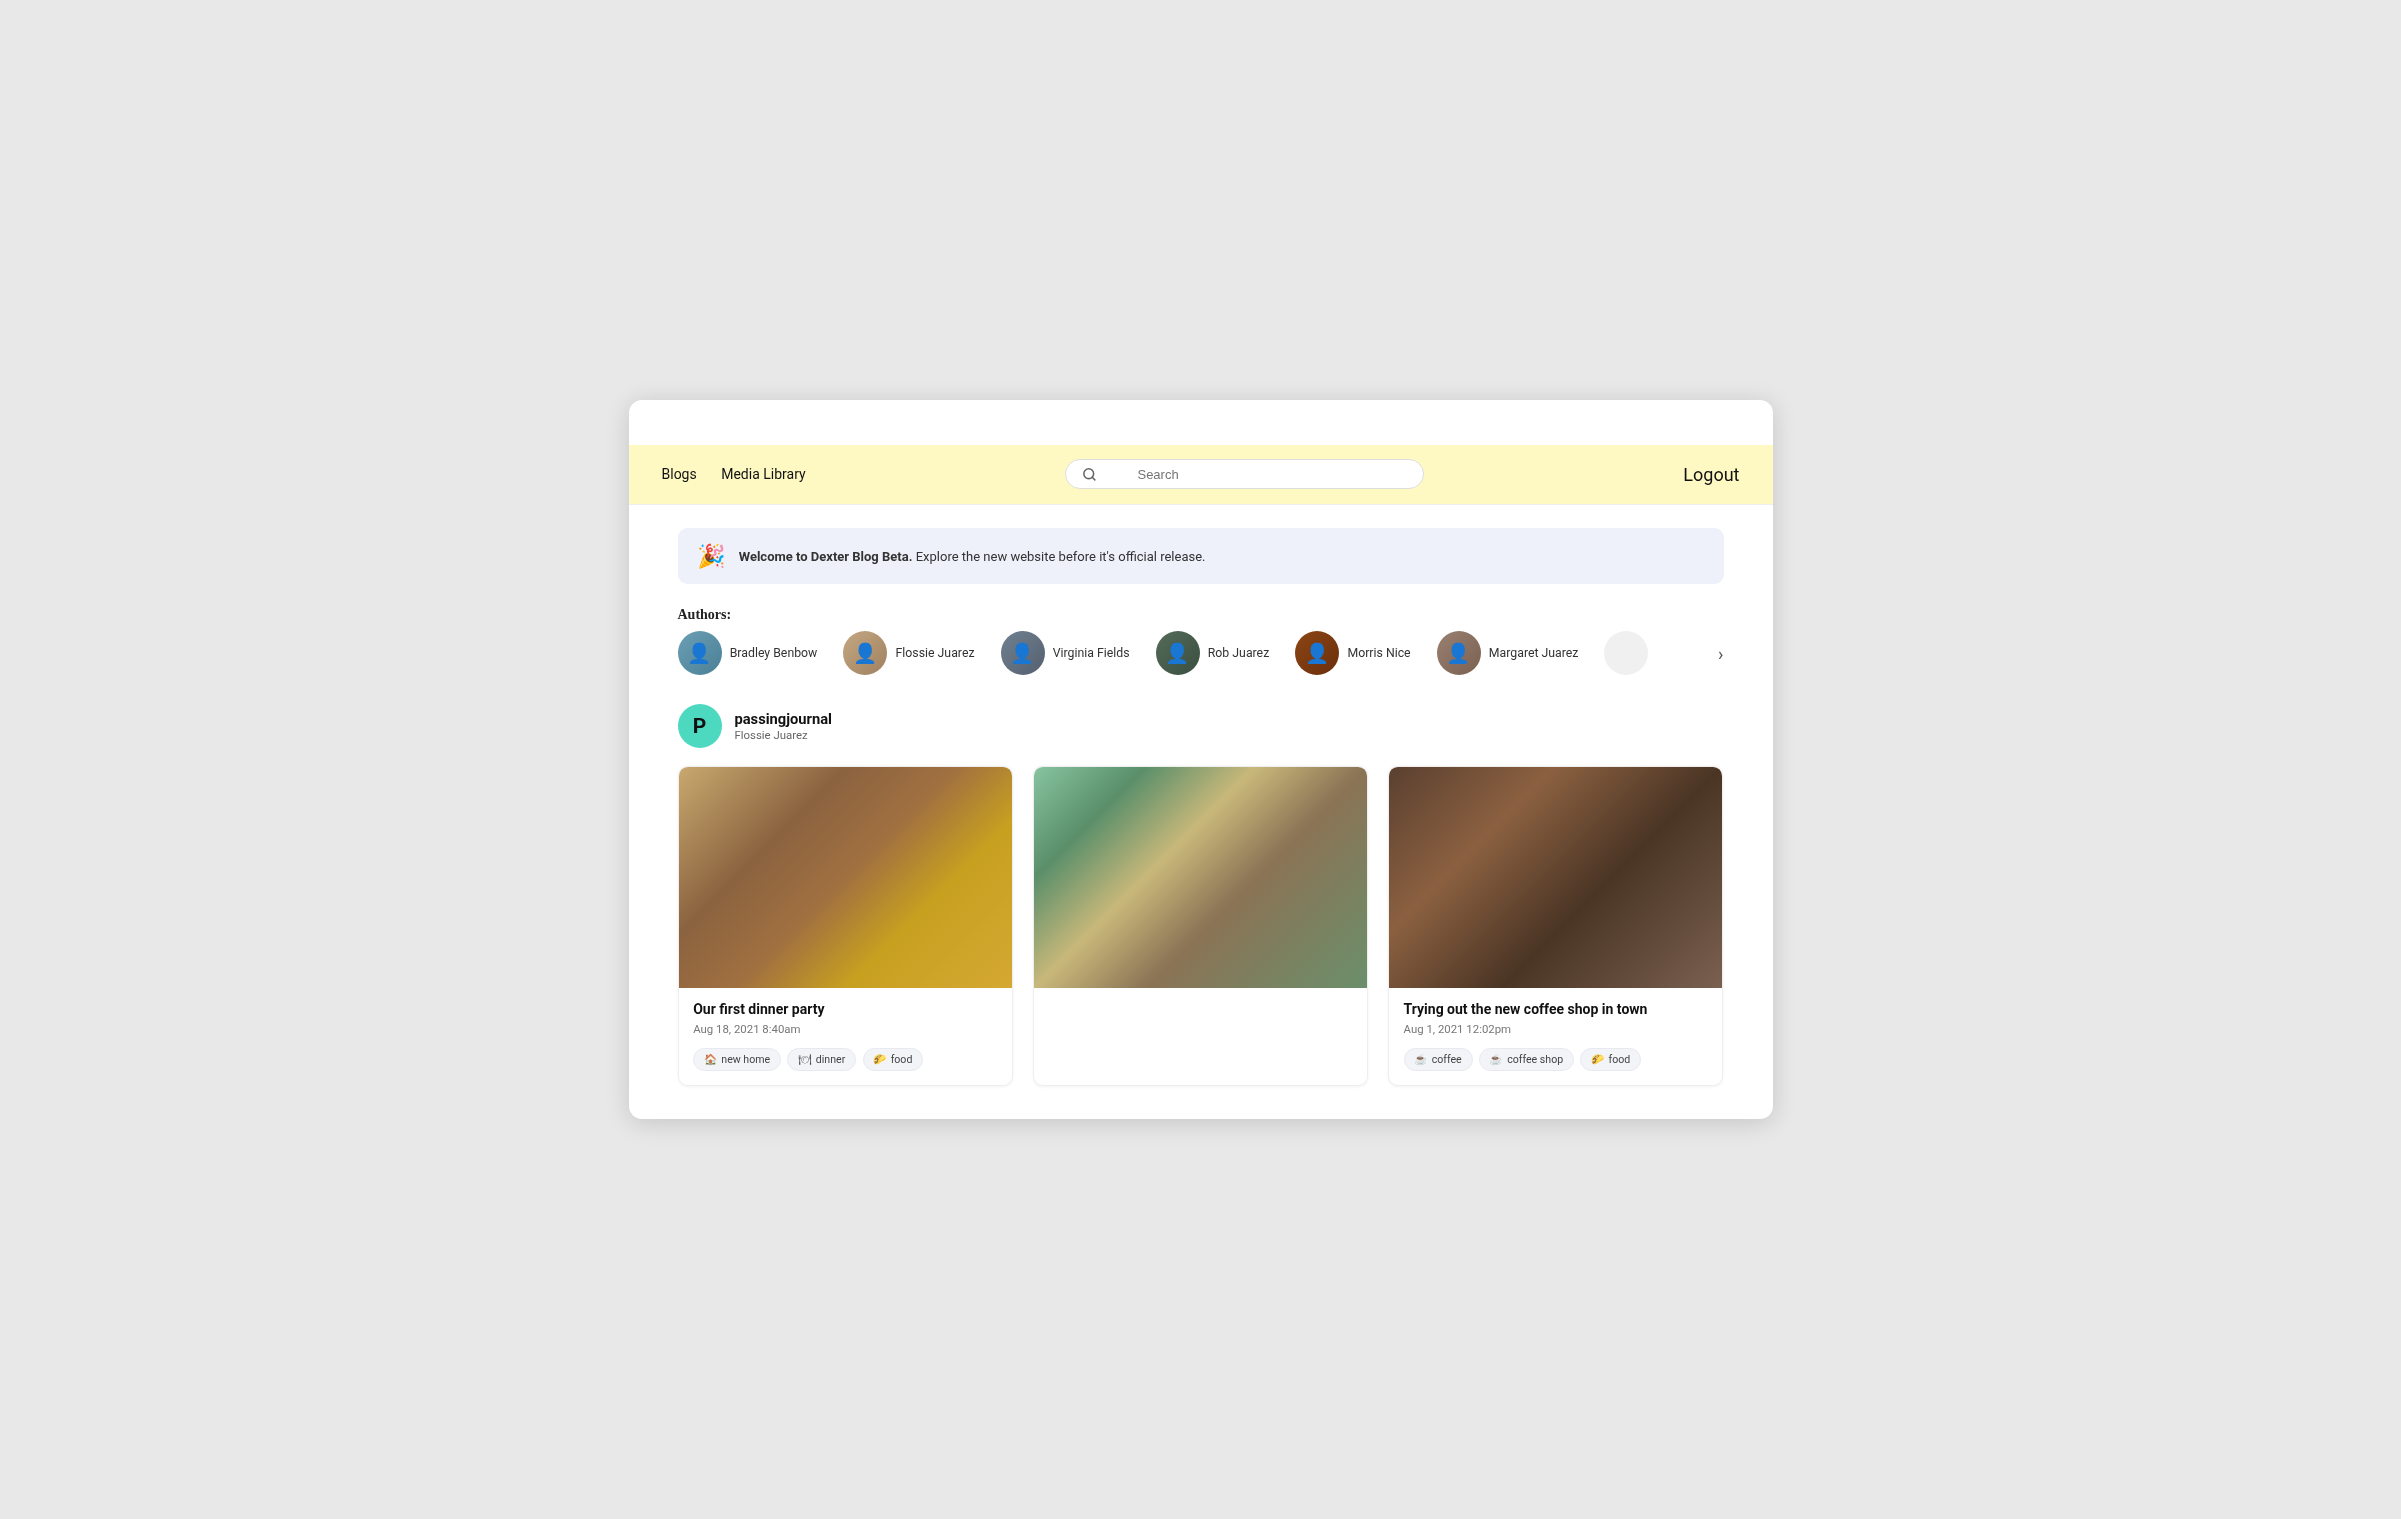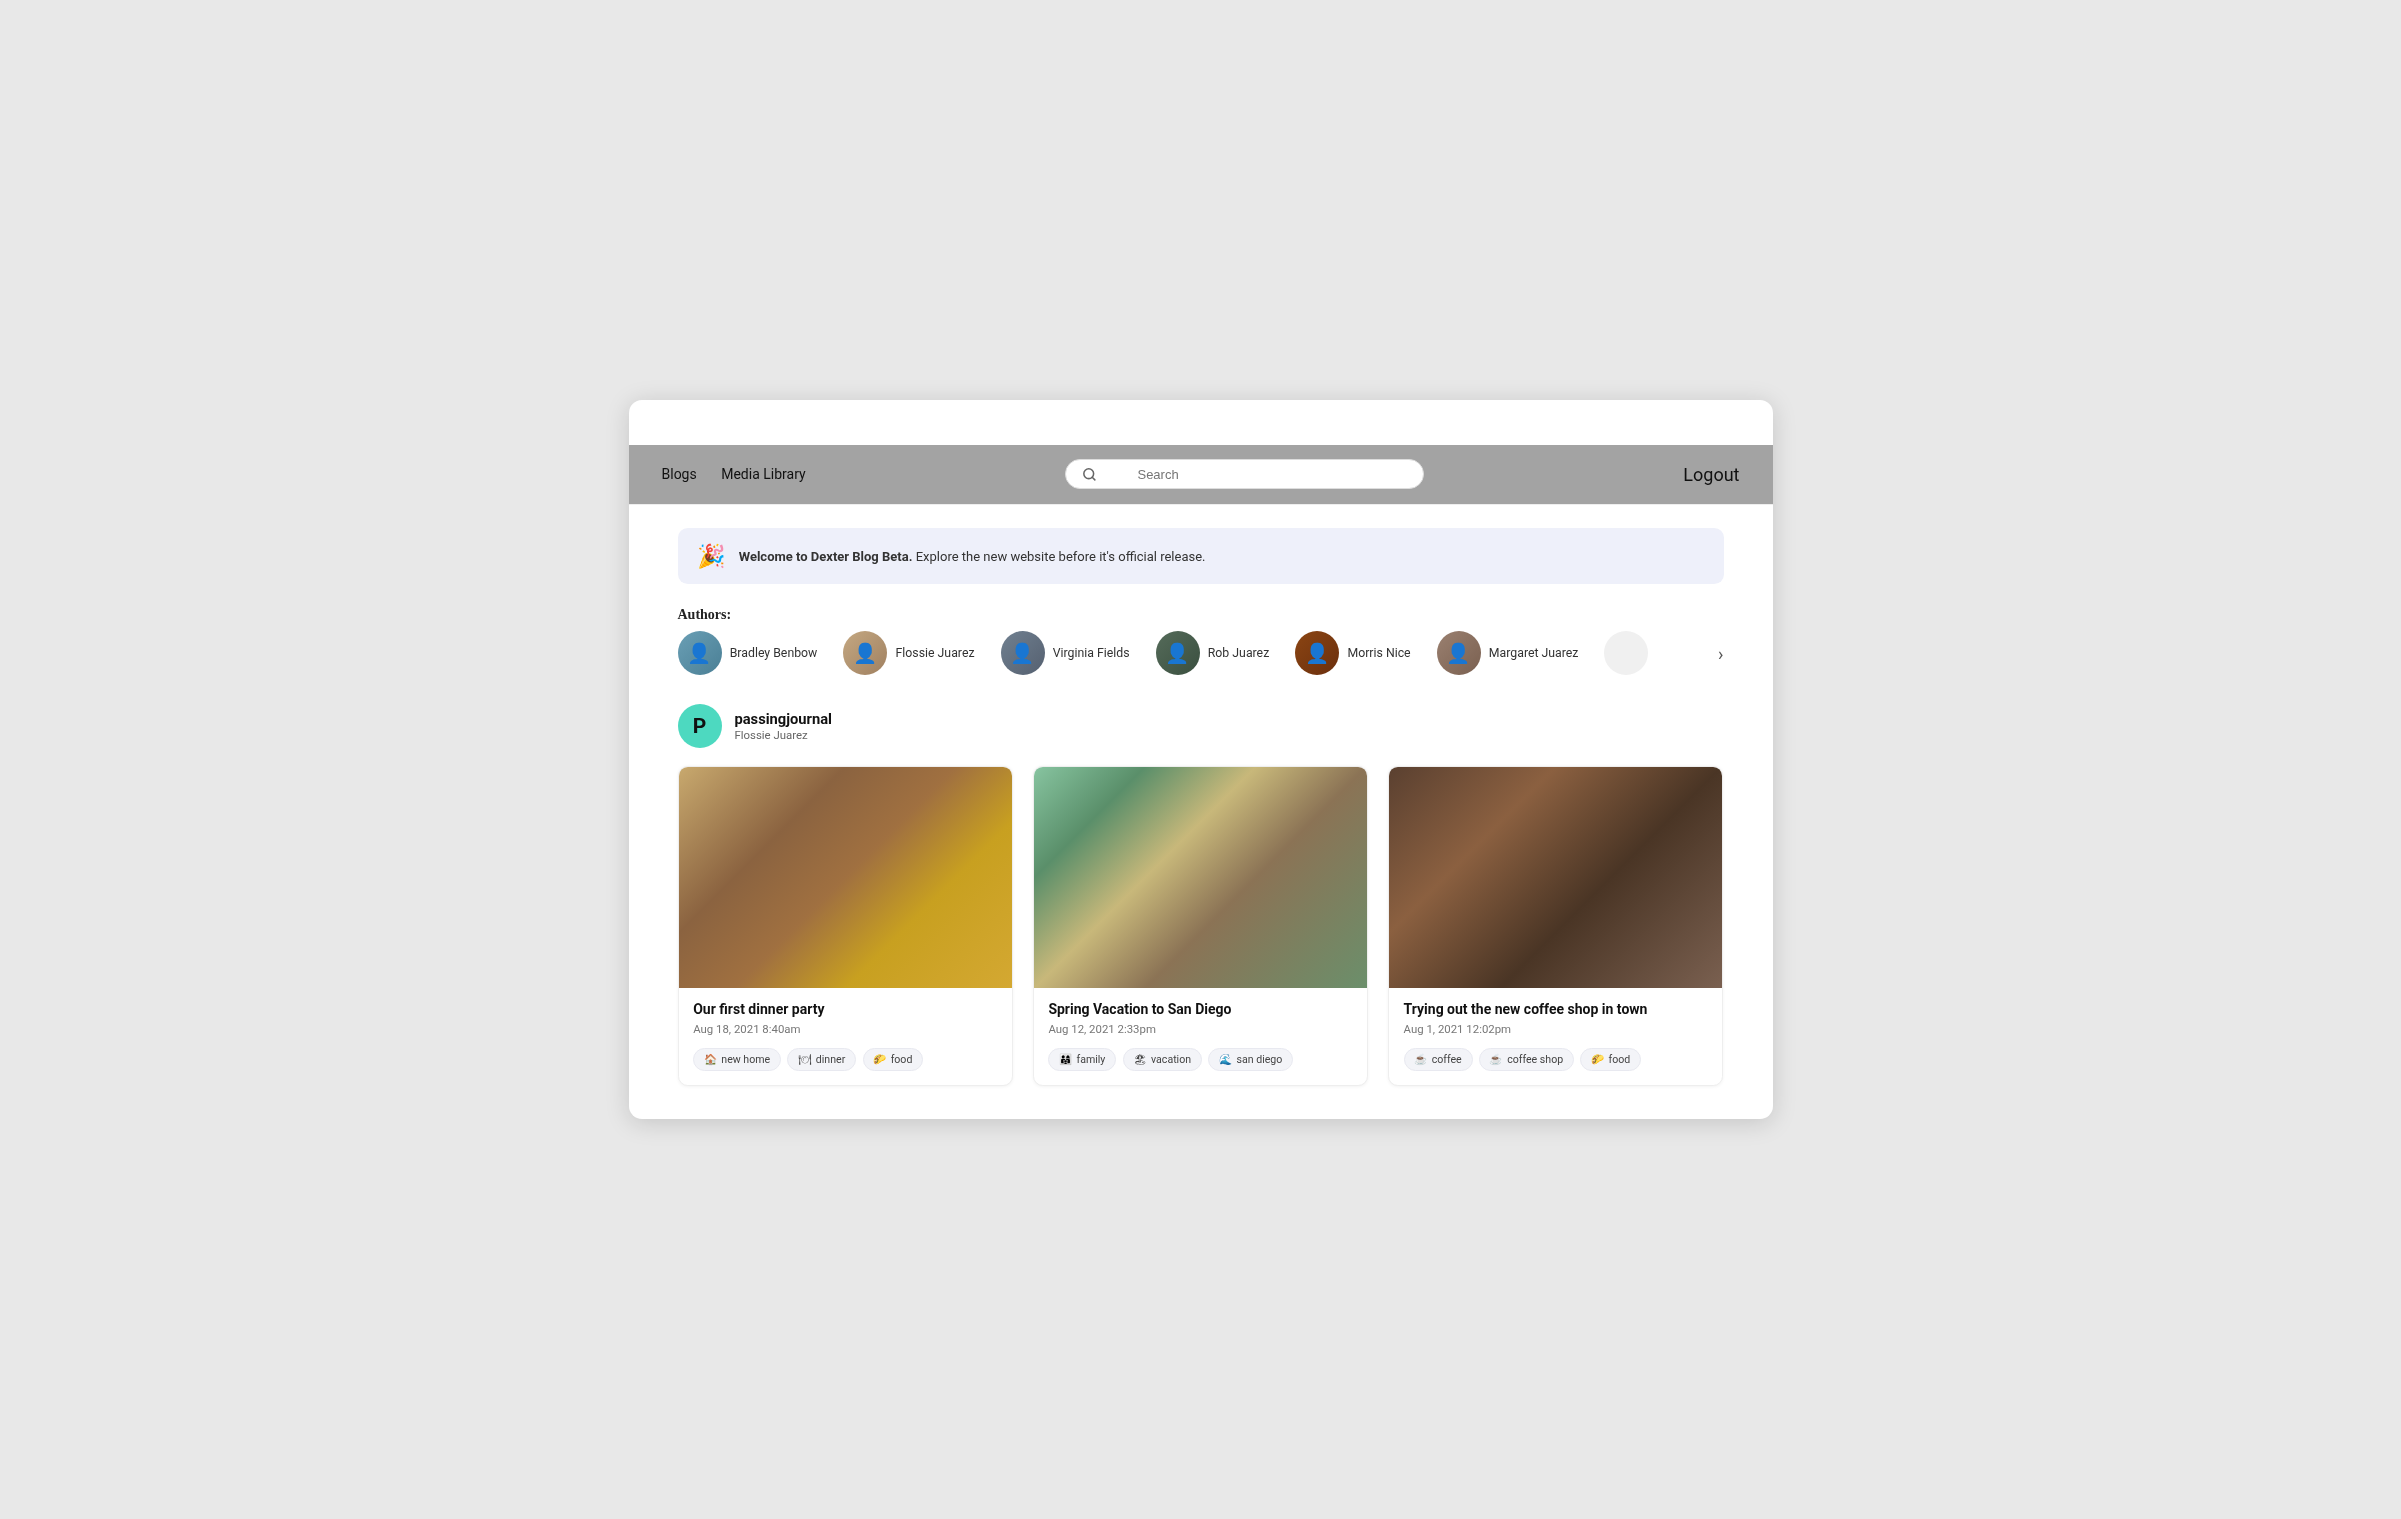--- a/index.html
+++ b/index.html
@@ -19,21 +19,21 @@
       max-width: 100%;
       box-shadow: 0 3.3px 24.5px rgba(0,0,0,0.15);
       overflow: hidden;
     }
     
     .header {
       display: flex;
       align-items: center;
       padding: 14.7px 33px;
       border-bottom: 0.8px solid #eee;
-      background: #a3a3a3;
+      background: #fef9c3;
       margin-top: 45px;
     }
     .header-nav {
       display: flex;
       gap: 24.5px;
       align-items: center;
     }
     .header-nav a {
       text-decoration: none;
       color: #111;
@@ -367,38 +367,20 @@
             <span class="tag">
               <span class="tag-emoji">🌮</span>
               <span>food</span>
             </span>
           </div>
         </div>
       </div>
 
       <div class="card">
         <div class="card-image card-img-family"></div>
-        <div class="card-body">
-          <div class="card-title">Spring Vacation to San Diego</div>
-          <div class="card-date">Aug 12, 2021  2:33pm</div>
-          <div class="card-tags">
-            <span class="tag">
-              <span class="tag-emoji">👨‍👩‍👧</span>
-              <span>family</span>
-            </span>
-            <span class="tag">
-              <span class="tag-emoji">🏖</span>
-              <span>vacation</span>
-            </span>
-            <span class="tag">
-              <span class="tag-emoji">🌊</span>
-              <span>san diego</span>
-            </span>
-          </div>
-        </div>
       </div>
 
       <div class="card">
         <div class="card-image card-img-coffee"></div>
         <div class="card-body">
           <div class="card-title">Trying out the new coffee shop in town</div>
           <div class="card-date">Aug 1, 2021  12:02pm</div>
           <div class="card-tags">
             <span class="tag">
               <span class="tag-emoji">☕</span>

